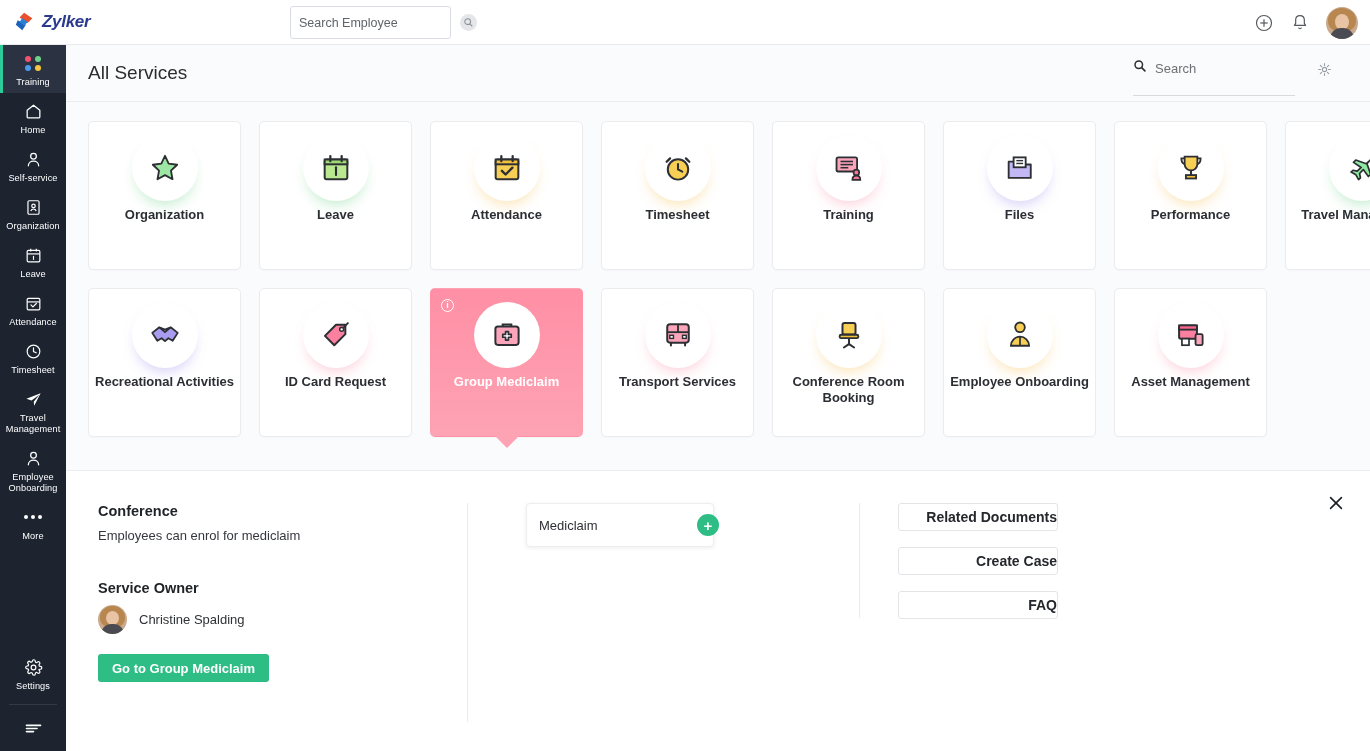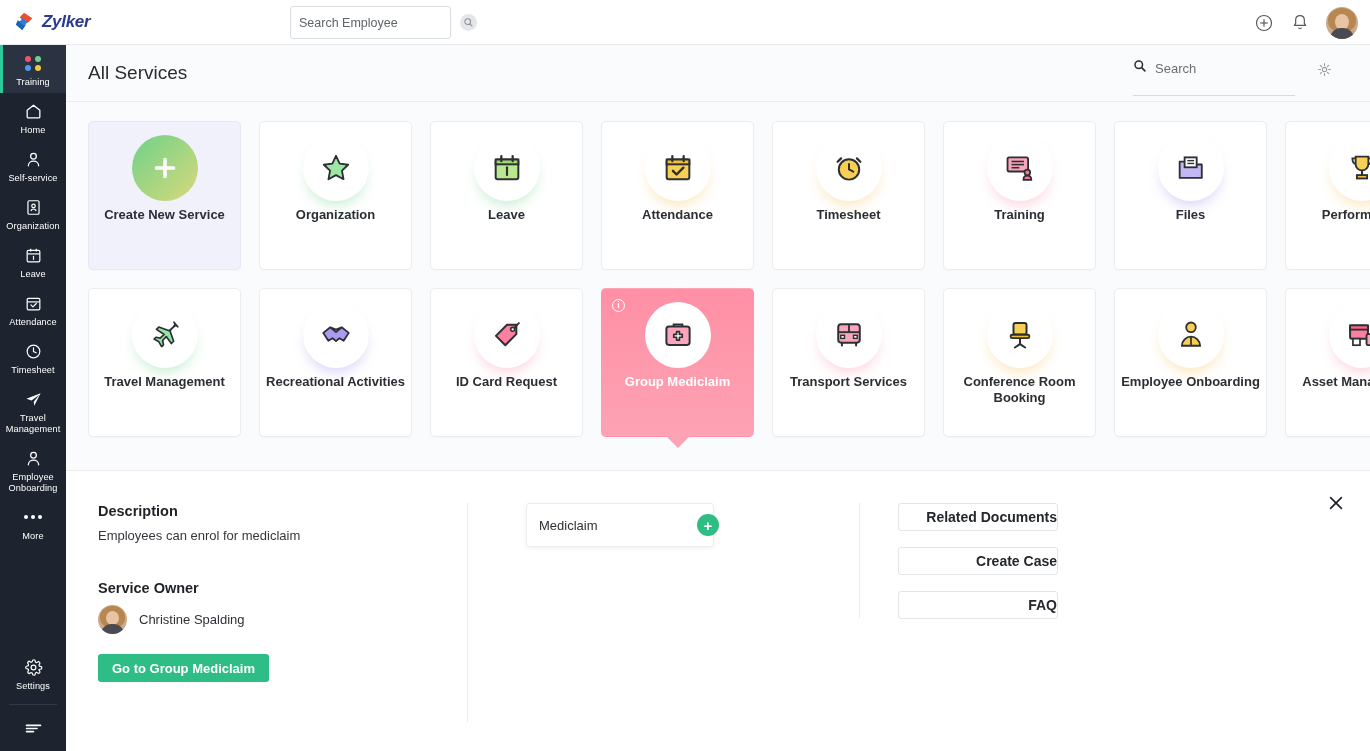--- a/index.html
+++ b/index.html
@@ -401,29 +401,20 @@
       <span class="gear-btn">
         <svg viewBox="0 0 24 24" width="15" height="15" fill="none" stroke="#9aa0a6" stroke-width="1.8">
           <circle cx="12" cy="12" r="3.4"></circle>
           <path d="M12 2.6v3M12 18.4v3M2.6 12h3M18.4 12h3M5.3 5.3l2.1 2.1M16.6 16.6l2.1 2.1M18.7 5.3l-2.1 2.1M7.4 16.6l-2.1 2.1" stroke-linecap="round"></path>
         </svg>
       </span>
     </div>
 
     <div class="grid">
 
-      <div class="card create">
-        <div class="card-ico-wrap">
-          <svg class="glyph" viewBox="0 0 24 24" stroke="#fff" stroke-width="2.6" stroke-linecap="round">
-            <line x1="12" y1="6" x2="12" y2="18"></line>
-              <line x1="6" y1="12" x2="18" y2="12"></line>
-          </svg>
-        </div>
-        <div class="card-label">Create New Service</div>
-      </div>
 
       <div class="card">
         <div class="card-ico-wrap">
           <span class="ring" style="box-shadow:0 8px 14px -5px rgba(111,209,138,.45)"></span>
           <svg class="glyph" viewBox="0 0 24 24">
             <path d="M12 3.4l2.6 5.5 6 .8-4.4 4.2 1.1 6-5.3-2.9-5.3 2.9 1.1-6L3.4 9.7l6-.8z" fill="#9ee6a4" stroke="#2c2f33" stroke-width="1.3" stroke-linejoin="round"></path>
           </svg>
         </div>
         <div class="card-label">Organization</div>
       </div>
@@ -614,21 +605,21 @@
       <span class="close-x">
         <svg viewBox="0 0 24 24" width="20" height="20" stroke="#1c1f23" stroke-width="1.9" stroke-linecap="round">
           <line x1="5.5" y1="5.5" x2="18.5" y2="18.5"></line>
             <line x1="18.5" y1="5.5" x2="5.5" y2="18.5"></line>
         </svg>
       </span>
 
       <div class="detail-inner">
 
         <div class="col-desc">
-          <div class="dt-h">Description</div>
+          <div class="dt-h">Conference</div>
           <div class="dt-p">Employees can enrol for mediclaim</div>
           <div class="dt-h">Service Owner</div>
           <div class="owner-row">
             <span class="owner-av">
               <span class="av-hair" style="left:2px;top:1px;width:25px;height:22px;"></span>
               <span class="av-face" style="left:8px;top:6px;width:13px;height:14px;"></span>
               <span class="av-body" style="left:3px;width:23px;height:10px;"></span>
             </span>
             <span class="owner-name">Christine Spalding</span>
           </div>

